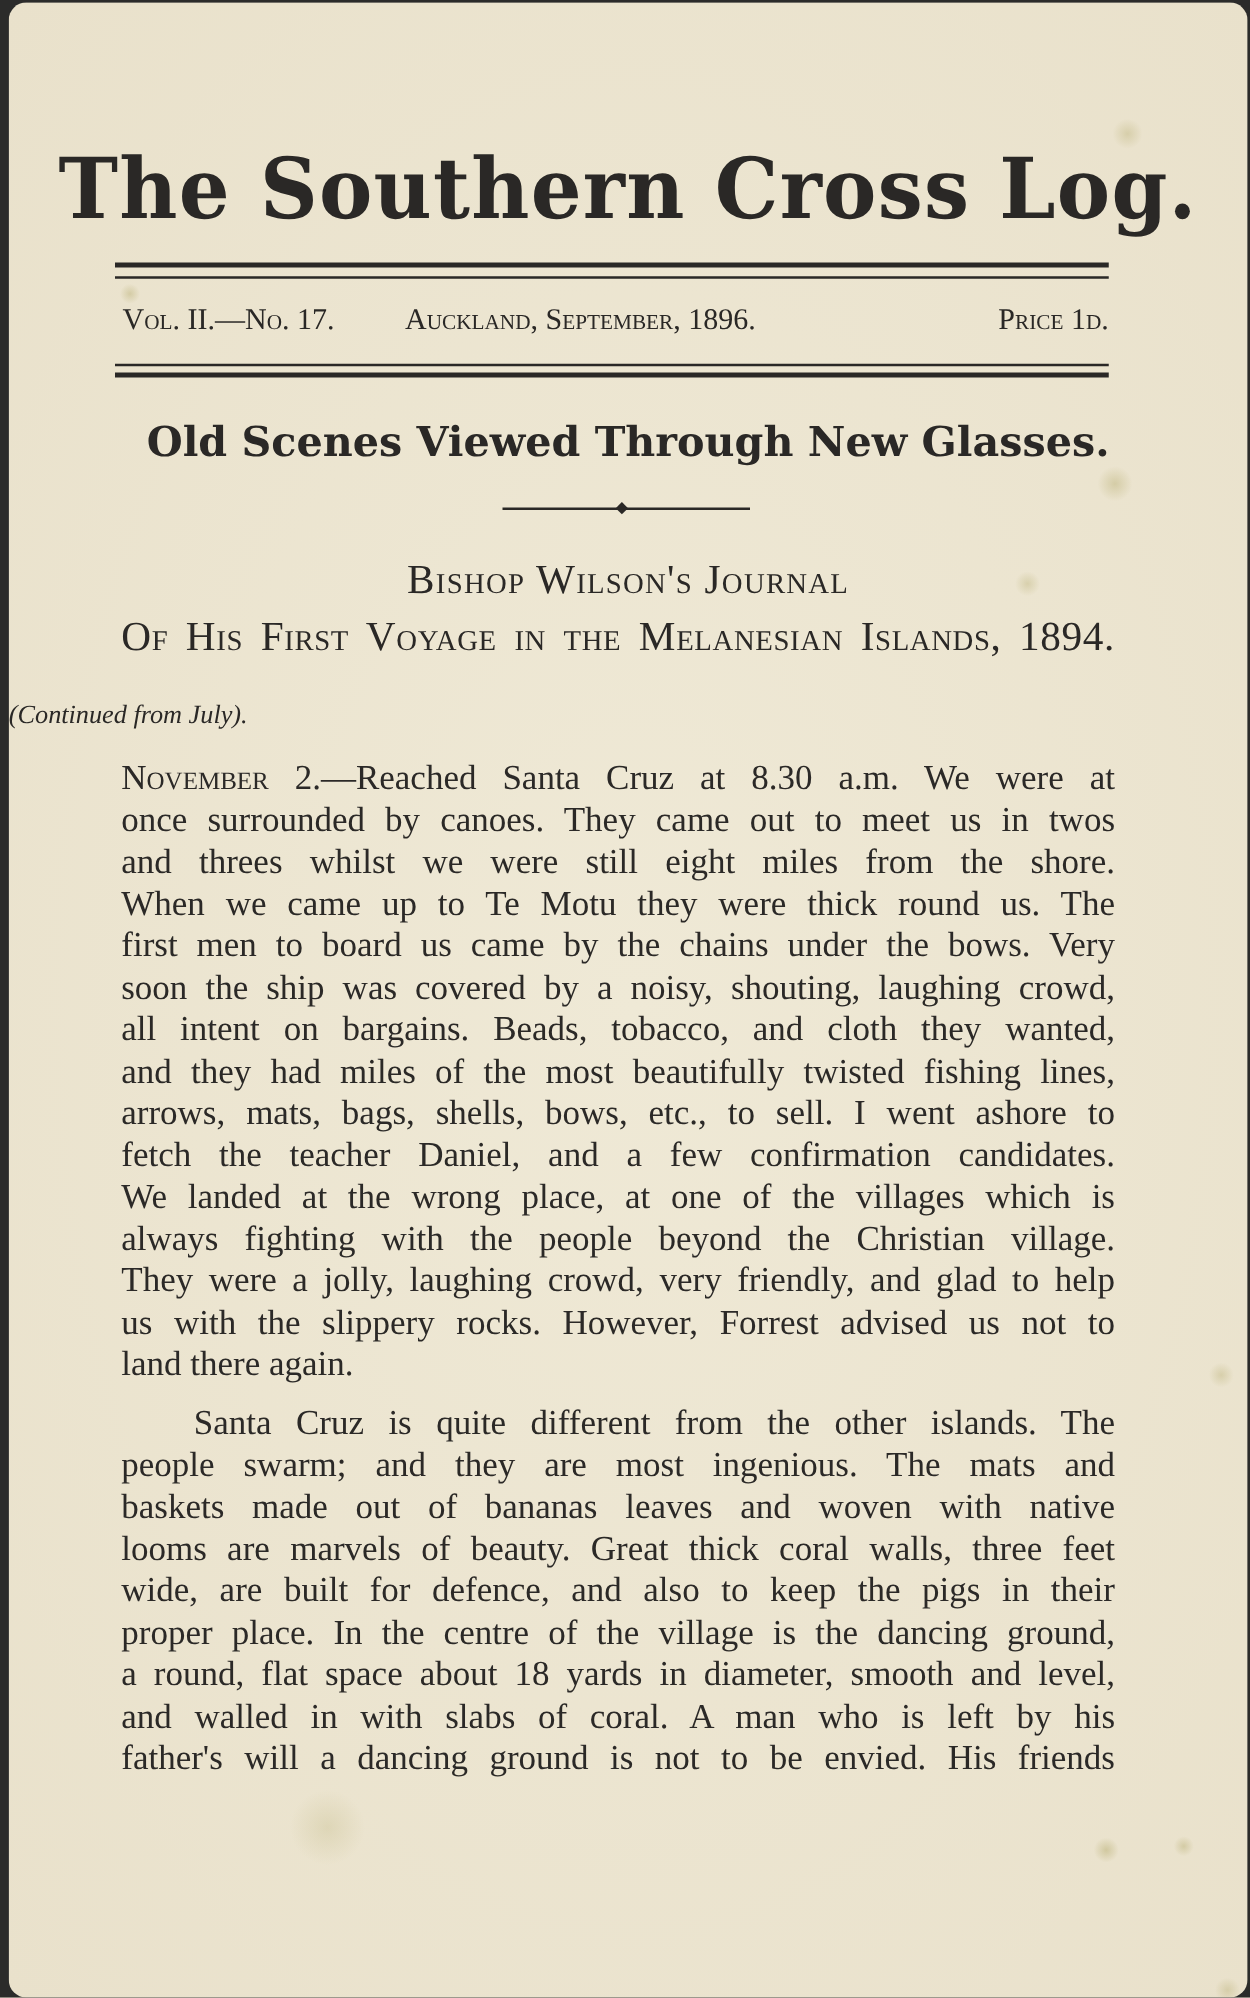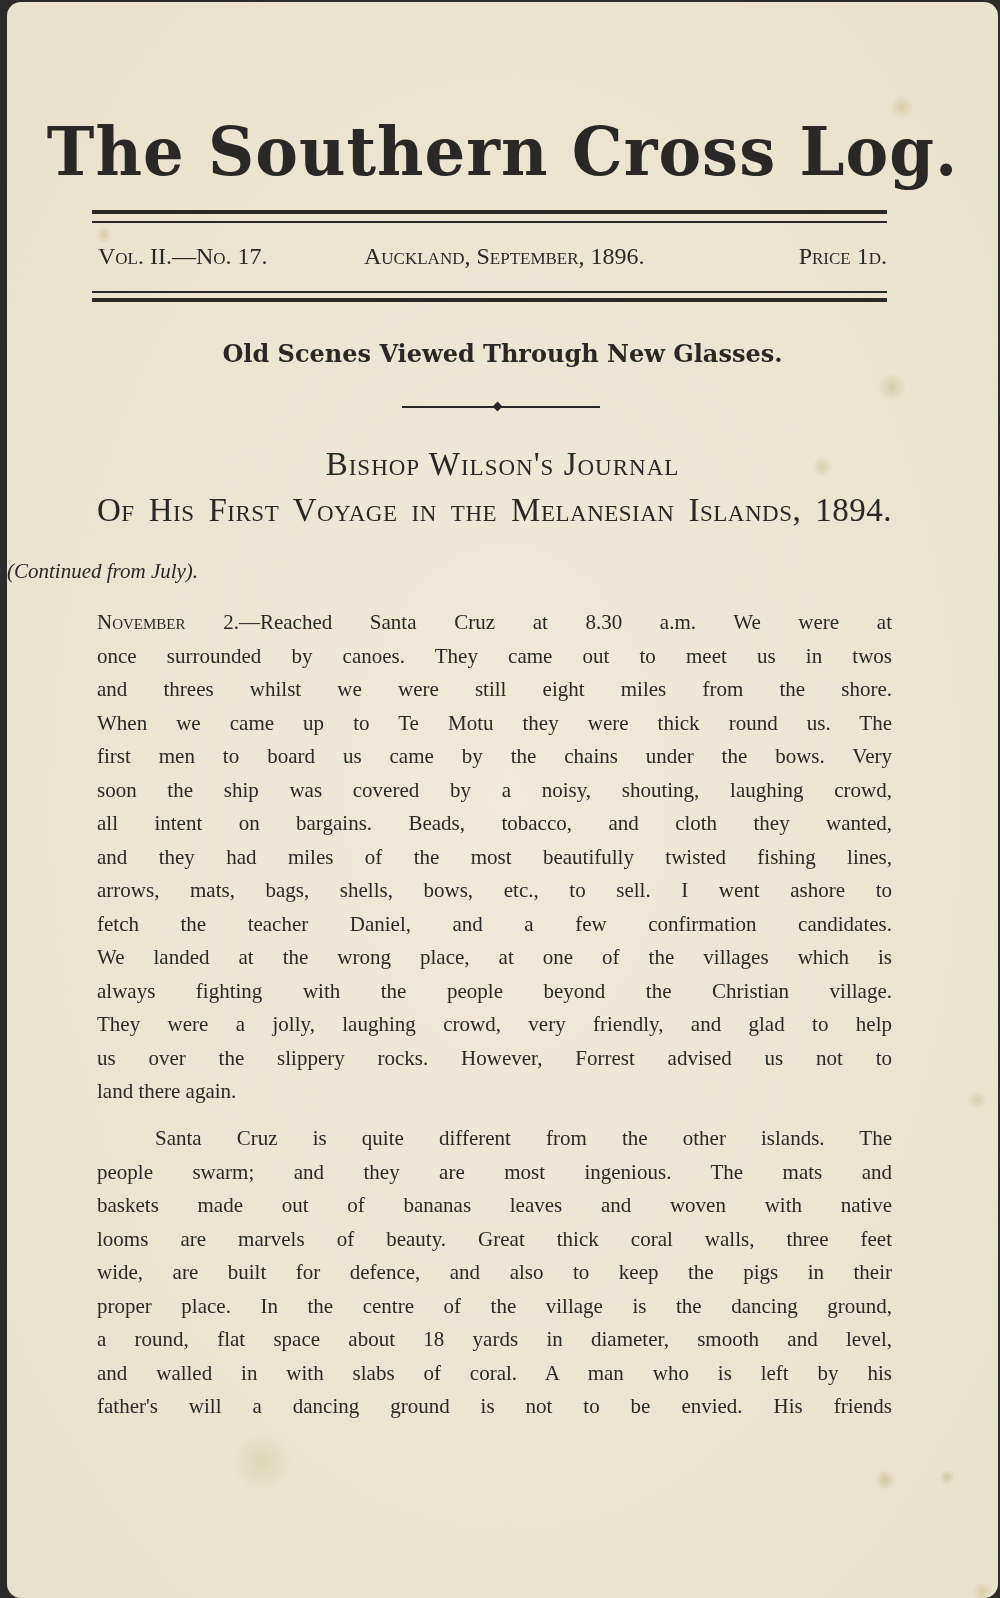--- a/index.html
+++ b/index.html
@@ -66,32 +66,32 @@
       top: 238px;
       width: 795px;
       height: 32px;
       font-size: 24px;
       line-height: 32px;
       font-variant: small-caps;
       color: #2a2826;
     }
     .issue-line span { position: absolute; top: 0; white-space: nowrap; }
     .issue-vol { left: 6px; text-align: center; }
-    .issue-place { left: 232px; margin-left: 40px; }
+    .issue-place { left: 232px; }
     .issue-price { right: 0; }
 
     .article-title {
       position: absolute;
       left: 0;
       top: 330px;
       width: 991px;
       text-align: center;
       font-family: "DejaVu Serif", serif;
       font-weight: bold;
-      font-size: 24px;
+      font-size: 33px;
       line-height: 44px;
       color: #2a2826;
     }
 
     .ornament {
       position: absolute;
       left: 395px;
       top: 400px;
       width: 198px;
       height: 10px;
@@ -137,21 +137,21 @@
       font-style: italic;
       font-size: 21px;
       line-height: 28px;
       color: #2a2826;
     }
 
     .body-text {
       position: absolute;
       left: 90px;
       width: 795px;
-      font-size: 21px;
+      font-size: 28px;
       line-height: 33.5px;
       color: #2b2927;
     }
     .body-text .line {
       display: block;
       text-align: justify;
       text-align-last: justify;
       white-space: nowrap;
       height: 33.5px;
     }
@@ -214,21 +214,21 @@
     <span class="line">When we came up to Te Motu they were thick round us. The</span>
     <span class="line">first men to board us came by the chains under the bows. Very</span>
     <span class="line">soon the ship was covered by a noisy, shouting, laughing crowd,</span>
     <span class="line">all intent on bargains. Beads, tobacco, and cloth they wanted,</span>
     <span class="line">and they had miles of the most beautifully twisted fishing lines,</span>
     <span class="line">arrows, mats, bags, shells, bows, etc., to sell. I went ashore to</span>
     <span class="line">fetch the teacher Daniel, and a few confirmation candidates.</span>
     <span class="line">We landed at the wrong place, at one of the villages which is</span>
     <span class="line">always fighting with the people beyond the Christian village.</span>
     <span class="line">They were a jolly, laughing crowd, very friendly, and glad to help</span>
-    <span class="line">us over the slippery rocks. However, Forrest advised us not to</span>
+    <span class="line">us with the slippery rocks. However, Forrest advised us not to</span>
     <span class="line last">land there again.</span>
   </div>
 
   <div class="body-text para2">
     <span class="line indent">Santa Cruz is quite different from the other islands. The</span>
     <span class="line">people swarm; and they are most ingenious. The mats and</span>
     <span class="line">baskets made out of bananas leaves and woven with native</span>
     <span class="line">looms are marvels of beauty. Great thick coral walls, three feet</span>
     <span class="line">wide, are built for defence, and also to keep the pigs in their</span>
     <span class="line">proper place. In the centre of the village is the dancing ground,</span>

